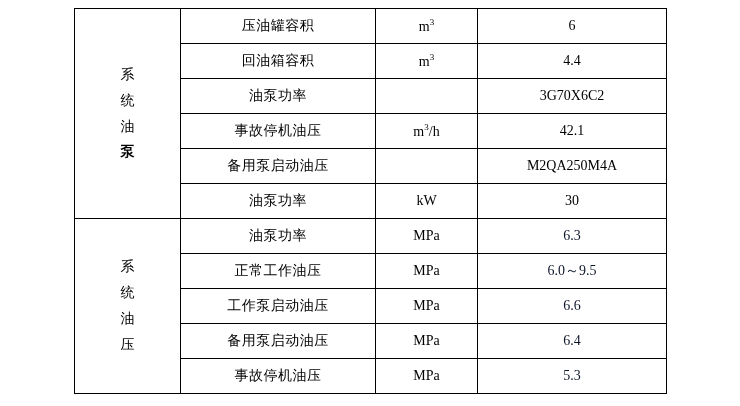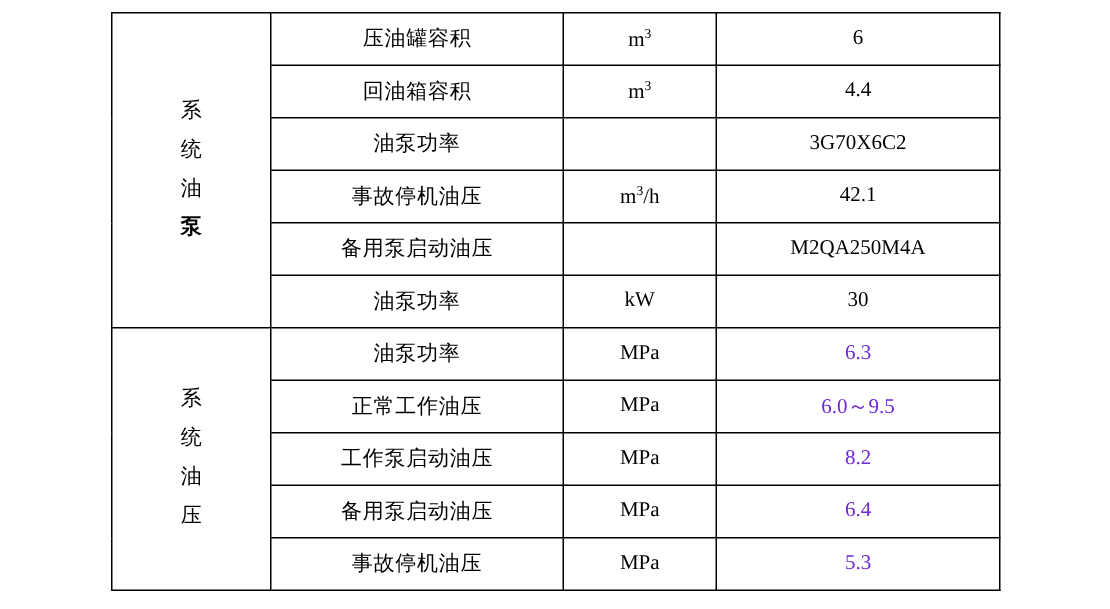--- a/index.html
+++ b/index.html
@@ -70,21 +70,21 @@
     font-size: 13px;
   }
   td.unit sup {
     font-size: 9px;
     vertical-align: super;
   }
   td.value {
     font-size: 14px;
   }
   td.value.red {
-    color: #6d28d9;
+    color: #0f172a;
   }
   .unit-mono {
     font-family: "Liberation Serif", serif;
   }
 </style>
 </head>
 <body>
 
 <div class="page">
   <table class="spec">
@@ -147,21 +147,21 @@
           <td class="value red">6.3</td>
         </tr>
         <tr>
           <td class="name">正常工作油压</td>
           <td class="unit"><span class="unit-mono">MPa</span></td>
           <td class="value red">6.0～9.5</td>
         </tr>
         <tr>
           <td class="name">工作泵启动油压</td>
           <td class="unit"><span class="unit-mono">MPa</span></td>
-          <td class="value red">8.2</td>
+          <td class="value red">6.6</td>
         </tr>
         <tr>
           <td class="name">备用泵启动油压</td>
           <td class="unit"><span class="unit-mono">MPa</span></td>
           <td class="value red">6.4</td>
         </tr>
         <tr>
           <td class="name">事故停机油压</td>
           <td class="unit"><span class="unit-mono">MPa</span></td>
           <td class="value red">5.3</td>

